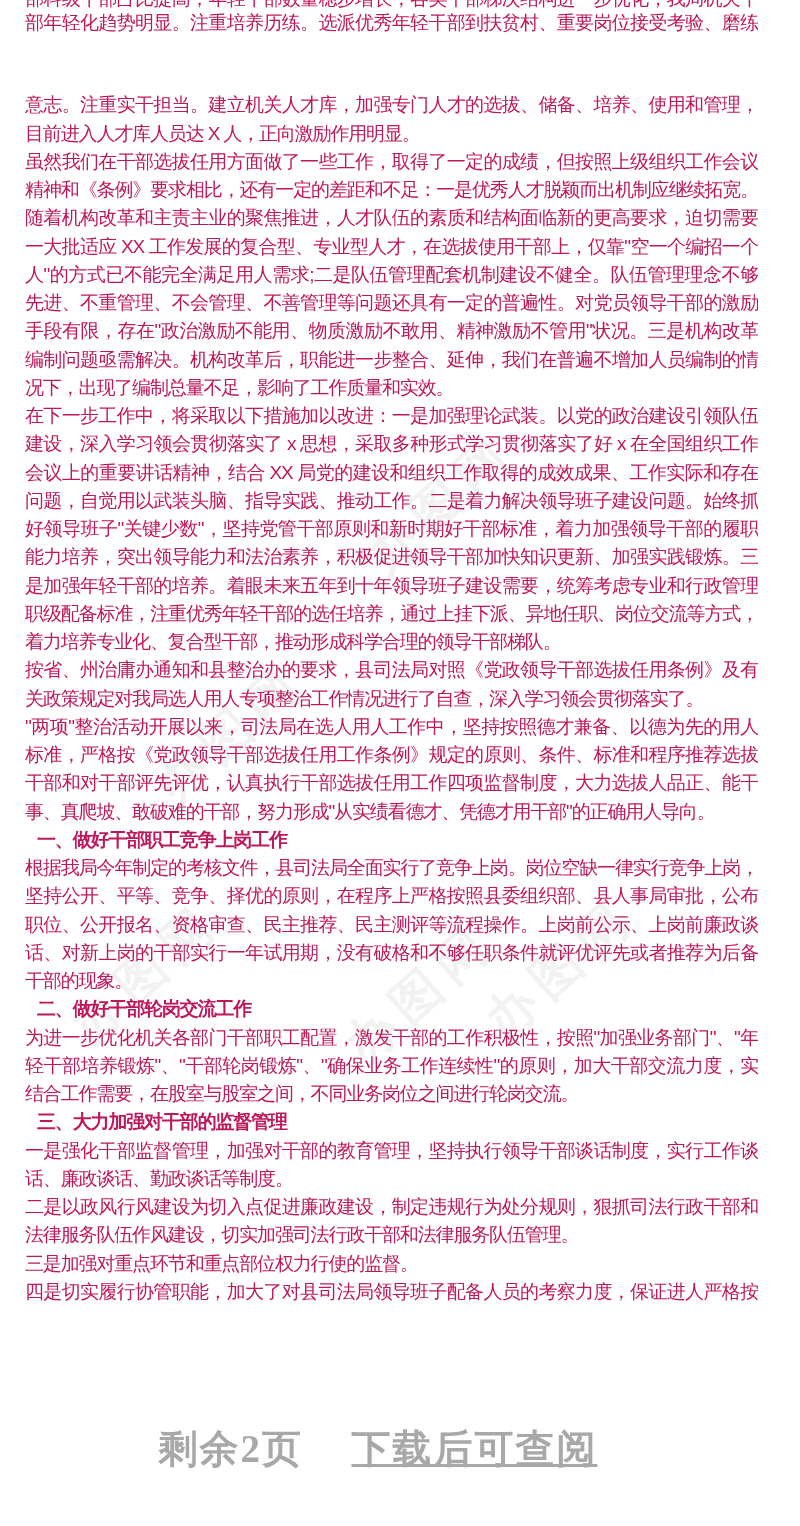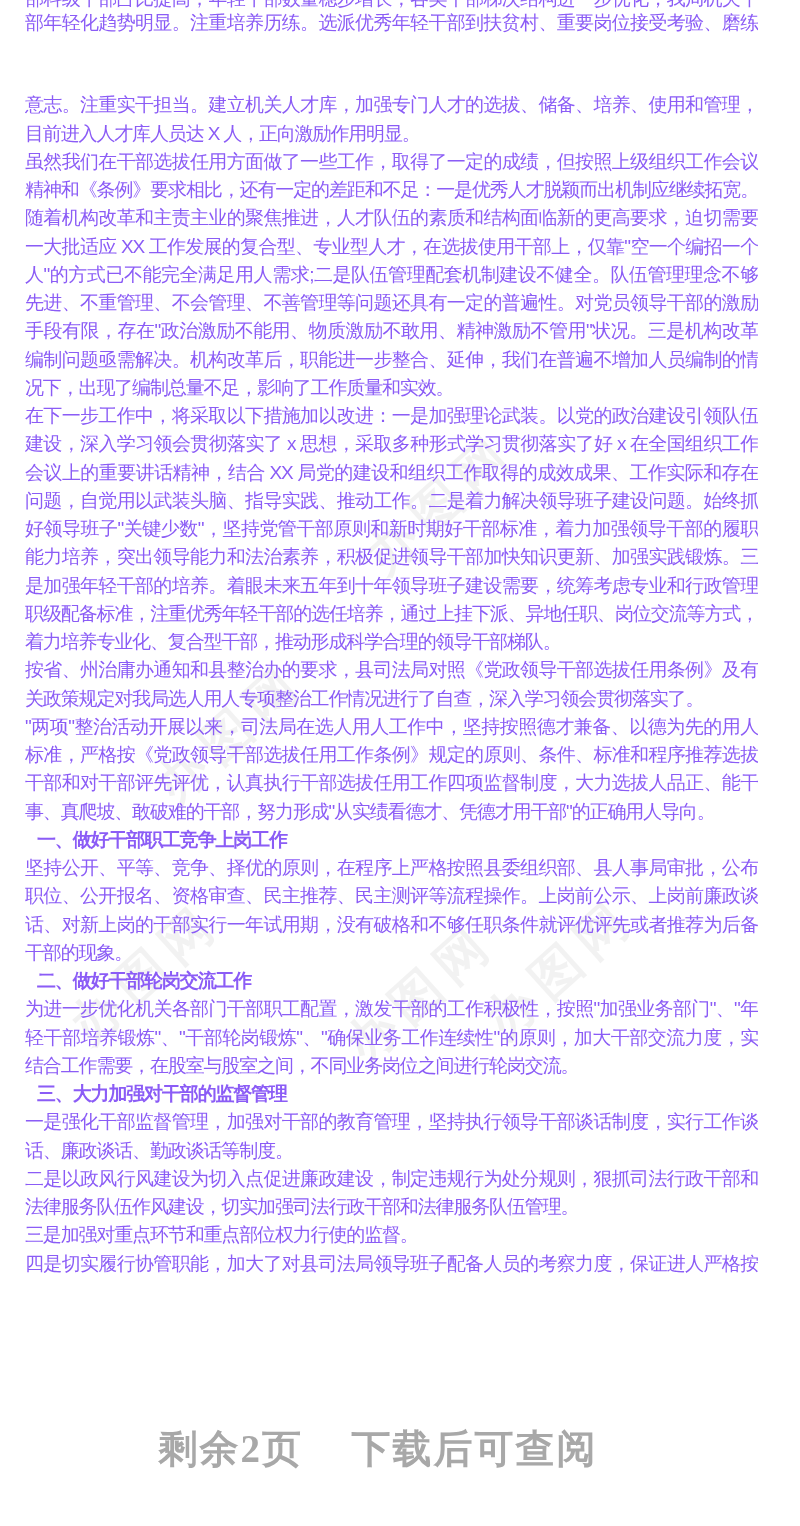--- a/index.html
+++ b/index.html
@@ -25,42 +25,42 @@
   .doc { position: relative; z-index: 1; padding: 0 42px 0 25px; }
   .clip-window { height: 9px; overflow: hidden; }
   .clip-window .line { margin-top: -15px; }
   .line {
     font-size: 19px;
     letter-spacing: -1.15px;
     line-height: 28.26px;
     height: 28.26px;
     overflow: hidden;
     text-align: justify;
-    color: #8b5cf6;
+    color: #be185d;
     white-space: normal;
   }
   .line.fill { text-align-last: justify; }
   .line.bold { font-weight: 700; margin-left: 12px; }
   .line.gap-before { margin-top: 54px; }
 
   
   .footer {
     position: absolute; left: 0; top: 1422px; width: 800px;
     text-align: center;
     transform: translateX(-22px);
     z-index: 1;
   }
   .footer .chunk {
     display: inline-block;
     font-size: 39px; font-weight: 700;
     color: #a8a8a8;
     font-family: "Liberation Serif", serif;
     letter-spacing: 2px;
   }
-  .footer .chunk + .chunk { margin-left: 44px; }
+  .footer .chunk + .chunk { margin-left: 44px; text-decoration: underline; }
 </style>
 </head>
 <body>
 
 <div class="page">
 
   <div class="wm-layer">
       <span class="wm" style="left: 350px; top: 470px;">办图网</span>
       <span class="wm" style="left: 140px; top: 700px;">办图网</span>
       <span class="wm" style="left: 55px; top: 940px;">办图网</span>
@@ -94,20 +94,21 @@
         <div class="line fill">是加强年轻干部的培养。着眼未来五年到十年领导班子建设需要，统筹考虑专业和行政管理</div>
         <div class="line fill">职级配备标准，注重优秀年轻干部的选任培养，通过上挂下派、异地任职、岗位交流等方式，</div>
         <div class="line">着力培养专业化、复合型干部，推动形成科学合理的领导干部梯队。</div>
         <div class="line fill">按省、州治庸办通知和县整治办的要求，县司法局对照《党政领导干部选拔任用条例》及有</div>
         <div class="line">关政策规定对我局选人用人专项整治工作情况进行了自查，深入学习领会贯彻落实了。</div>
         <div class="line fill">"两项"整治活动开展以来，司法局在选人用人工作中，坚持按照德才兼备、以德为先的用人</div>
         <div class="line fill">标准，严格按《党政领导干部选拔任用工作条例》规定的原则、条件、标准和程序推荐选拔</div>
         <div class="line fill">干部和对干部评先评优，认真执行干部选拔任用工作四项监督制度，大力选拔人品正、能干</div>
         <div class="line">事、真爬坡、敢破难的干部，努力形成"从实绩看德才、凭德才用干部"的正确用人导向。</div>
         <div class="line bold">一、做好干部职工竞争上岗工作</div>
+        <div class="line fill">根据我局今年制定的考核文件，县司法局全面实行了竞争上岗。岗位空缺一律实行竞争上岗，</div>
         <div class="line fill">坚持公开、平等、竞争、择优的原则，在程序上严格按照县委组织部、县人事局审批，公布</div>
         <div class="line fill">职位、公开报名、资格审查、民主推荐、民主测评等流程操作。上岗前公示、上岗前廉政谈</div>
         <div class="line fill">话、对新上岗的干部实行一年试用期，没有破格和不够任职条件就评优评先或者推荐为后备</div>
         <div class="line">干部的现象。</div>
         <div class="line bold">二、做好干部轮岗交流工作</div>
         <div class="line fill">为进一步优化机关各部门干部职工配置，激发干部的工作积极性，按照"加强业务部门"、"年</div>
         <div class="line fill">轻干部培养锻炼"、"干部轮岗锻炼"、"确保业务工作连续性"的原则，加大干部交流力度，实</div>
         <div class="line">结合工作需要，在股室与股室之间，不同业务岗位之间进行轮岗交流。</div>
         <div class="line bold">三、大力加强对干部的监督管理</div>
         <div class="line fill">一是强化干部监督管理，加强对干部的教育管理，坚持执行领导干部谈话制度，实行工作谈</div>

